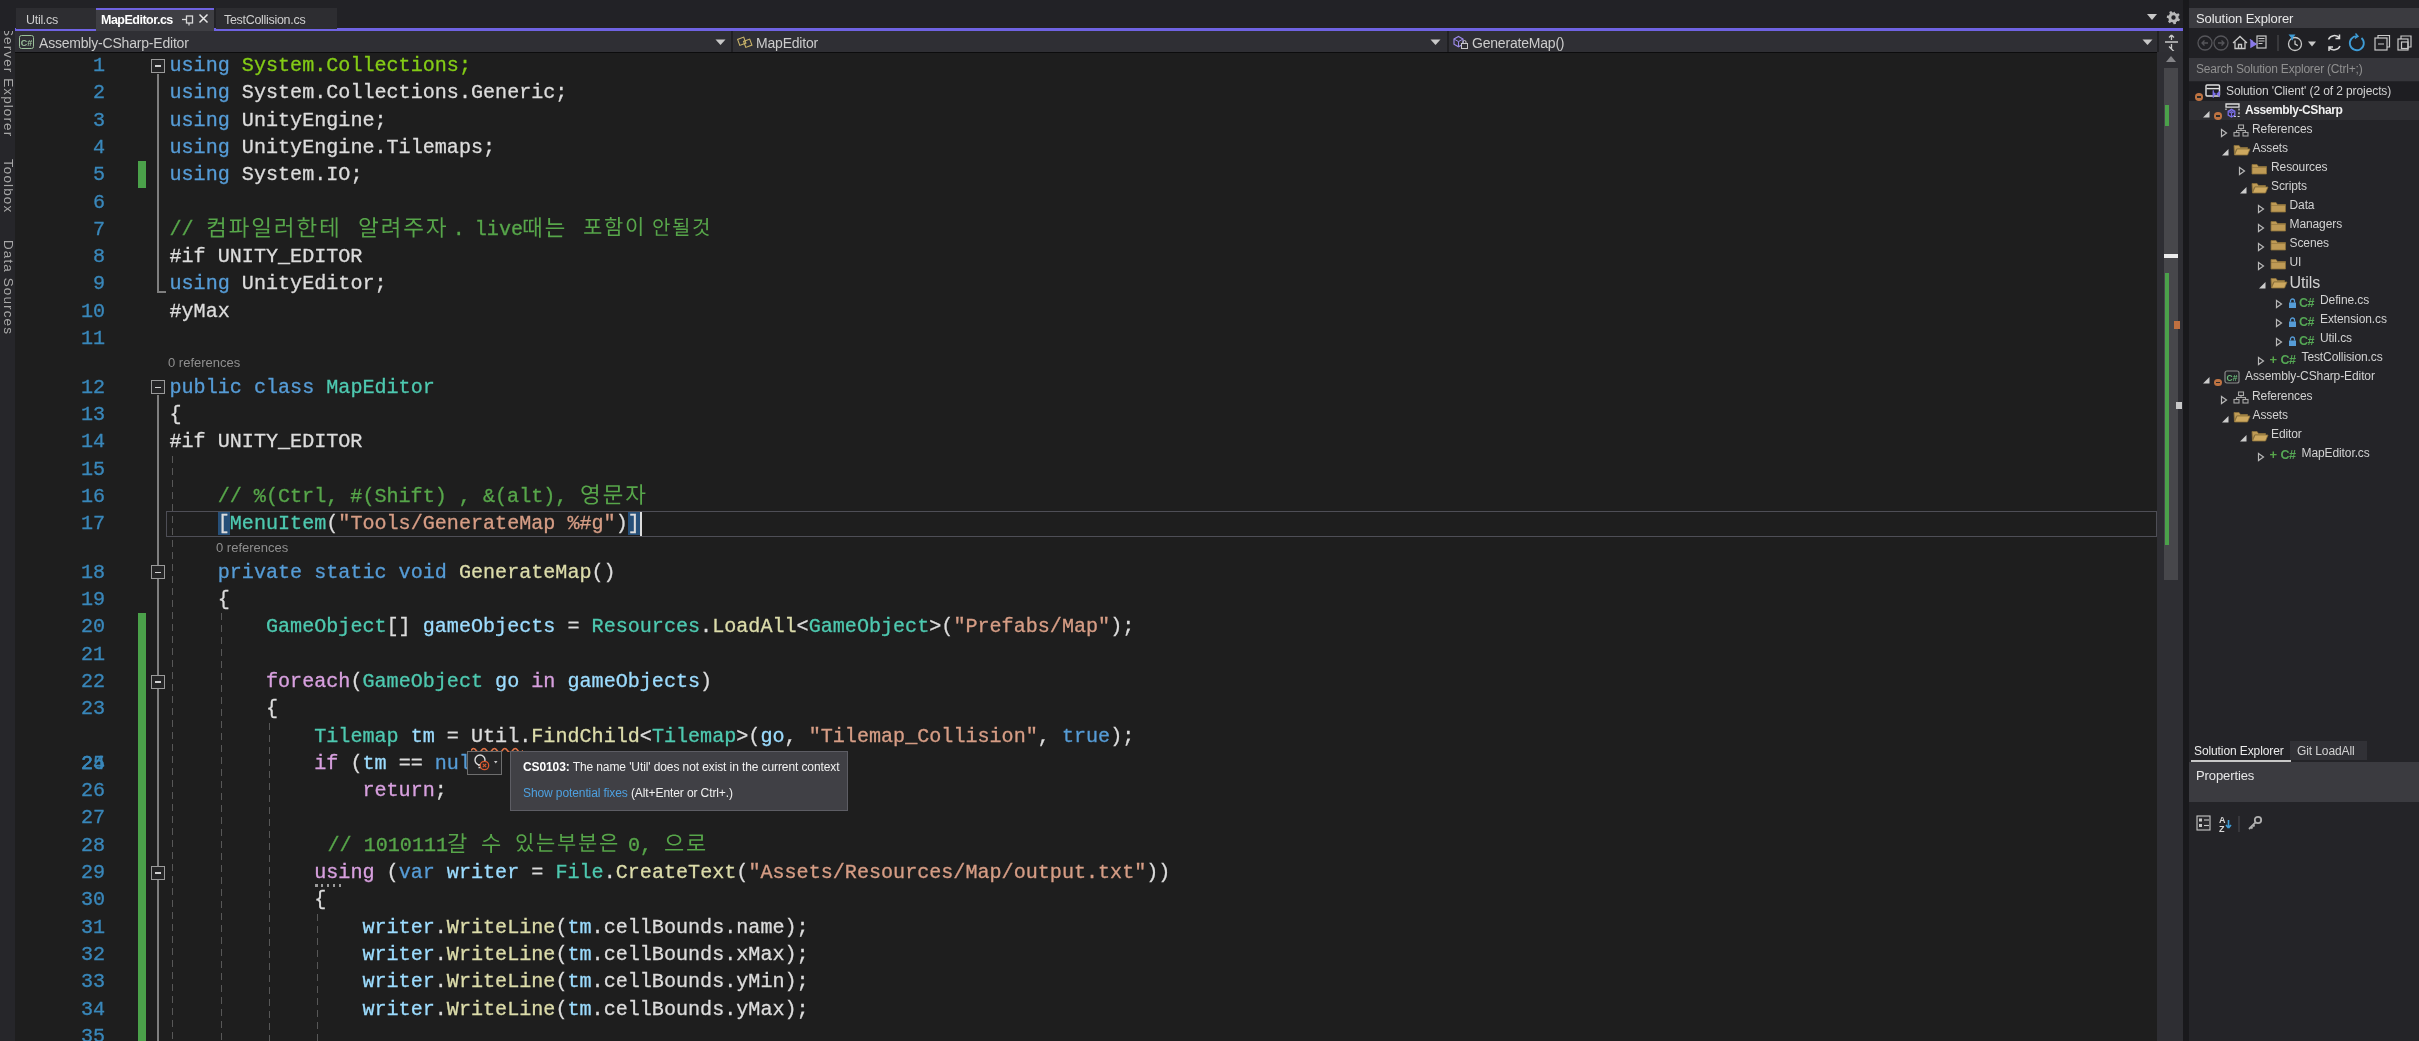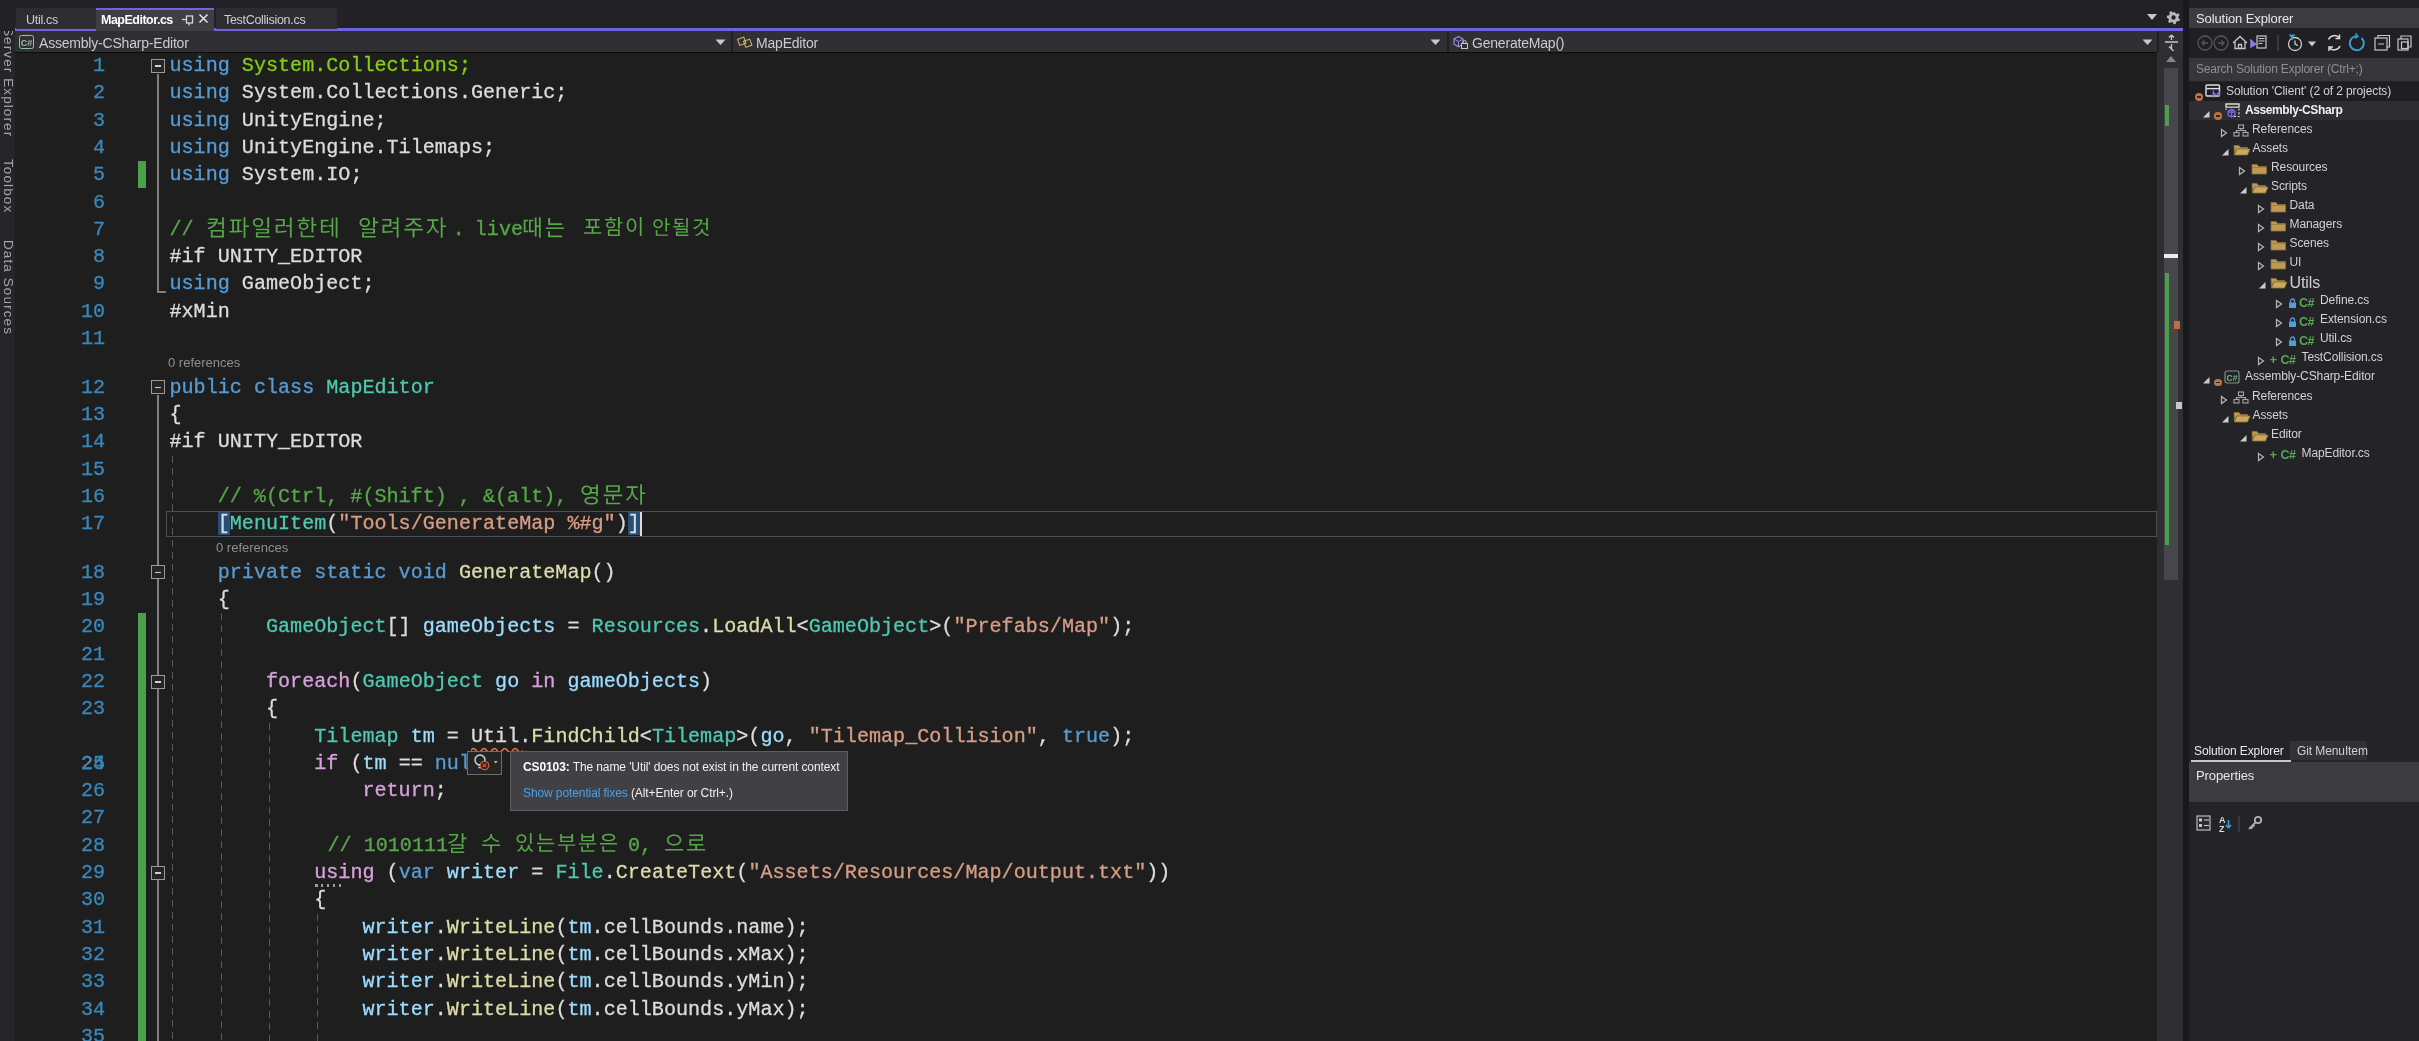--- a/index.html
+++ b/index.html
@@ -146,22 +146,22 @@
               </svg></span><span style="position:absolute;left:188.9px;top:0"><svg style="vertical-align:-2.7px" width="90" height="22.6" viewBox="0 0 90 22.6">
                 <path fill="#57A64A" d="M6.8 1.9C3.7 1.9 1.5 3.8 1.5 6.5C1.5 9.2 3.7 11.0 6.8 11.0C9.8 11.0 12.0 9.2 12.0 6.5C12.0 3.8 9.8 1.9 6.8 1.9ZM6.8 3.5C8.8 3.5 10.2 4.7 10.2 6.5C10.2 8.2 8.8 9.5 6.8 9.5C4.8 9.5 3.3 8.2 3.3 6.5C3.3 4.7 4.8 3.5 6.8 3.5ZM15.1 1.2V11.6H17.0V7.2H20.0V5.6H17.0V1.2ZM4.1 19.9V21.4H17.7V19.9H5.9V17.6H17.0V12.6H4.0V14.1H15.1V16.2H4.1Z M34.5 11.4V13.0H38.7V21.7H40.5V1.2H38.7V5.9H34.6V7.4H38.7V11.4ZM24.4 3.1V4.6H31.5V8.8H24.5V16.9H26.0C29.2 16.9 31.8 16.8 35.1 16.3L34.9 14.7C31.9 15.2 29.4 15.3 26.4 15.3V10.4H33.4V3.1Z M48.1 2.5V4.0H54.5V4.1C54.5 6.8 51.0 9.1 47.4 9.6L48.1 11.1C51.3 10.6 54.3 8.9 55.6 6.4C56.8 8.9 59.8 10.6 63.0 11.1L63.7 9.6C60.1 9.1 56.6 6.8 56.6 4.1V4.0H63.0V2.5ZM46.3 12.8V14.4H54.6V21.6H56.5V14.4H64.8V12.8Z M69.3 3.3V4.9H74.0V7.4C74.0 10.9 71.5 14.8 68.6 16.2L69.7 17.7C72.0 16.5 74.0 13.9 74.9 11.0C75.8 13.7 77.7 16.1 80.0 17.2L81.1 15.7C78.1 14.3 75.8 10.7 75.8 7.4V4.9H80.3V3.3ZM82.8 1.2V21.7H84.6V11.0H88.0V9.4H84.6V1.2Z"></path>
               </svg></span><span style="position:absolute;left:283.2px;top:0"><i style="color:#57A64A">.</i></span><span style="position:absolute;left:305.3px;top:0"><i style="color:#57A64A">live</i></span><span style="position:absolute;left:352.5px;top:0"><svg style="vertical-align:-2.7px" width="45" height="22.6" viewBox="0 0 45 22.6">
                 <path fill="#57A64A" d="M17.0 1.2V9.5H14.6V1.6H12.8V20.6H14.6V11.1H17.0V21.7H18.7V1.2ZM1.7 3.8V16.3H2.5C3.4 16.3 4.7 16.3 6.4 15.9L6.2 14.4C5.2 14.6 4.2 14.7 3.5 14.7V5.3H6.1V3.8ZM7.0 3.8V16.3H7.8C9.0 16.3 10.4 16.3 12.1 15.9L11.9 14.3C10.7 14.6 9.6 14.7 8.7 14.8V5.3H11.5V3.8Z M23.7 11.6V13.1H42.2V11.6ZM26.2 1.9V8.9H40.1V7.3H28.1V1.9ZM26.1 15.2V21.2H40.2V19.6H28.0V15.2Z"></path>
               </svg></span><span style="position:absolute;left:413.5px;top:0"><svg style="vertical-align:-2.5px" width="63" height="21.0" viewBox="0 0 63 21.0">
                 <path fill="#57A64A" d="M2.6 10.6V12.0H8.7V16.3H1.1V17.8H18.3V16.3H10.5V12.0H16.6V10.6H13.7V4.4H16.7V2.9H2.6V4.4H5.5V10.6ZM7.2 4.4H12.0V10.6H7.2Z M24.9 13.6V19.9H36.8V13.6ZM35.1 15.0V18.4H26.6V15.0ZM27.7 5.5C25.0 5.5 23.1 6.8 23.1 8.9C23.1 10.9 25.0 12.2 27.7 12.2C30.4 12.2 32.2 10.9 32.2 8.9C32.2 6.8 30.4 5.5 27.7 5.5ZM27.7 6.8C29.4 6.8 30.6 7.6 30.6 8.9C30.6 10.1 29.4 10.9 27.7 10.9C26.0 10.9 24.8 10.1 24.8 8.9C24.8 7.6 26.0 6.8 27.7 6.8ZM35.0 1.1V12.6H36.8V7.6H39.6V6.2H36.8V1.1ZM26.8 1.0V3.1H22.1V4.5H33.3V3.1H28.6V1.0Z M56.8 1.1V20.1H58.6V1.1ZM48.6 2.6C45.8 2.6 43.7 5.2 43.7 9.2C43.7 13.3 45.8 15.8 48.6 15.8C51.4 15.8 53.4 13.3 53.4 9.2C53.4 5.2 51.4 2.6 48.6 2.6ZM48.6 4.1C50.4 4.1 51.7 6.1 51.7 9.2C51.7 12.3 50.4 14.3 48.6 14.3C46.7 14.3 45.4 12.3 45.4 9.2C45.4 6.1 46.7 4.1 48.6 4.1Z"></path>
               </svg></span><span style="position:absolute;left:482.5px;top:0"><svg style="vertical-align:-2.4px" width="60" height="20.0" viewBox="0 0 60 20.0">
                 <path fill="#57A64A" d="M6.0 2.3C3.4 2.3 1.3 4.2 1.3 6.8C1.3 9.4 3.4 11.3 6.0 11.3C8.7 11.3 10.8 9.4 10.8 6.8C10.8 4.2 8.7 2.3 6.0 2.3ZM6.0 3.8C7.8 3.8 9.2 5.0 9.2 6.8C9.2 8.6 7.8 9.8 6.0 9.8C4.3 9.8 2.9 8.6 2.9 6.8C2.9 5.0 4.3 3.8 6.0 3.8ZM13.4 1.1V14.4H15.0V7.9H17.7V6.6H15.0V1.1ZM3.8 13.0V18.8H15.8V17.4H5.4V13.0Z M34.2 1.1V10.8H35.8V1.1ZM21.3 10.4C24.7 10.4 29.0 10.3 32.9 9.7L32.8 8.5C31.2 8.7 29.5 8.8 27.9 8.9V7.1H31.4V5.8H24.4V3.1H31.2V1.8H22.7V7.1H26.2V9.0C24.4 9.0 22.7 9.0 21.1 9.0ZM23.9 17.6V19.0H36.4V17.6H25.6V15.8H35.8V11.6H23.9V12.9H34.2V14.6H23.9Z M50.3 6.2V7.5H54.2V13.3H55.9V1.1H54.2V6.2ZM42.2 2.5V3.9H48.5C48.1 7.0 45.6 9.5 41.3 10.8L42.0 12.2C47.2 10.5 50.3 7.2 50.3 2.5ZM49.2 11.8V12.6C49.2 15.2 46.4 17.2 43.2 17.8L43.8 19.1C46.5 18.6 49.0 17.2 50.0 15.1C51.1 17.1 53.5 18.5 56.2 19.1L56.9 17.7C53.7 17.2 50.9 15.2 50.9 12.6V11.8Z"></path>
               </svg></span></div>
 <div class="cl" style="top:243.1px"><i style="color:#DCDCDC">#if UNITY_EDITOR</i></div>
-<div class="cl" style="top:270.4px"><i style="color:#569CD6">using</i><i style="color:#DCDCDC"> GameObject;</i></div>
-<div class="cl" style="top:297.7px"><i style="color:#DCDCDC">#xMin</i></div>
+<div class="cl" style="top:270.4px"><i style="color:#569CD6">using</i><i style="color:#DCDCDC"> UnityEditor;</i></div>
+<div class="cl" style="top:297.7px"><i style="color:#DCDCDC">#yMax</i></div>
 <div class="cl" style="top:373.6px"><i style="color:#569CD6">public class </i><i style="color:#4EC9B0">MapEditor</i></div>
 <div class="cl" style="top:400.9px"><i style="color:#DCDCDC">{</i></div>
 <div class="cl" style="top:428.2px"><i style="color:#DCDCDC">#if UNITY_EDITOR</i></div>
 <div class="cl" style="top:482.8px"><span style="position:absolute;left:48.2px;top:0"><i style="color:#57A64A">// %(Ctrl, #(Shift) , &amp;(alt), </i></span><span style="position:absolute;left:410.2px;top:0"><svg style="vertical-align:-2.7px" width="68" height="22.6" viewBox="0 0 68 22.6">
                 <path fill="#57A64A" d="M6.7 4.0C8.7 4.0 10.2 5.4 10.2 7.3C10.2 9.2 8.7 10.5 6.7 10.5C4.7 10.5 3.2 9.2 3.2 7.3C3.2 5.4 4.7 4.0 6.7 4.0ZM11.2 13.8C7.0 13.8 4.4 15.2 4.4 17.7C4.4 20.2 7.0 21.6 11.2 21.6C15.4 21.6 18.0 20.2 18.0 17.7C18.0 15.2 15.4 13.8 11.2 13.8ZM11.2 15.3C14.3 15.3 16.2 16.2 16.2 17.7C16.2 19.2 14.3 20.1 11.2 20.1C8.1 20.1 6.2 19.2 6.2 17.7C6.2 16.2 8.1 15.3 11.2 15.3ZM11.7 5.7H16.1V8.9H11.7C11.9 8.4 12.0 7.8 12.0 7.3C12.0 6.7 11.9 6.2 11.7 5.7ZM16.1 1.2V4.2H10.8C9.9 3.1 8.4 2.4 6.7 2.4C3.7 2.4 1.4 4.4 1.4 7.3C1.4 10.1 3.7 12.1 6.7 12.1C8.4 12.1 9.9 11.5 10.8 10.4H16.1V13.3H17.9V1.2Z M26.1 2.2V9.3H39.8V2.2ZM38.0 3.7V7.8H27.9V3.7ZM23.7 11.6V13.2H32.2V17.3H34.0V13.2H42.2V11.6ZM26.1 15.3V21.2H40.2V19.7H27.9V15.3Z M46.7 3.3V4.9H51.4V7.4C51.4 10.9 48.9 14.8 46.0 16.2L47.1 17.7C49.4 16.5 51.4 13.9 52.3 11.0C53.2 13.7 55.1 16.1 57.4 17.2L58.5 15.7C55.5 14.3 53.2 10.7 53.2 7.4V4.9H57.7V3.3ZM60.2 1.2V21.7H62.0V11.0H65.4V9.4H62.0V1.2Z"></path>
               </svg></span></div>
 <div class="cl" style="top:510.1px">    <i style="color:#DCDCDC;background:#264F78">[</i><i style="color:#4EC9B0">MenuItem</i><i style="color:#DCDCDC">(</i><i style="color:#D69D85">"Tools/GenerateMap %#g"</i><i style="color:#DCDCDC">)</i><i style="color:#DCDCDC;background:#264F78">]</i></div>
 <div class="cl" style="top:558.7px"><i style="color:#569CD6">    private static void </i><i style="color:#DCDCAA">GenerateMap</i><i style="color:#DCDCDC">()</i></div>
 <div class="cl" style="top:586.0px"><i style="color:#DCDCDC">    {</i></div>
 <div class="cl" style="top:613.3px">        <i style="color:#4EC9B0">GameObject</i><i style="color:#DCDCDC">[] </i><i style="color:#9CDCFE">gameObjects</i><i style="color:#DCDCDC"> = </i><i style="color:#4EC9B0">Resources</i><i style="color:#DCDCDC">.</i><i style="color:#DCDCAA">LoadAll</i><i style="color:#DCDCDC">&lt;</i><i style="color:#4EC9B0">GameObject</i><i style="color:#DCDCDC">&gt;(</i><i style="color:#D69D85">"Prefabs/Map"</i><i style="color:#DCDCDC">);</i></div>
@@ -494,21 +494,21 @@
           </svg></span>
         <span style="position:absolute;left:80.5px;top:1.5px"><span style="color:#57A64A;font-weight:bold;font-size:13px">+</span></span>
         <span style="position:absolute;left:91.5px;top:1.5px"><span style="color:#55A855;font-weight:bold;font-size:12.5px;letter-spacing:-0.5px">C#</span></span>
         <span style="position:absolute;left:112.5px;top:2px;font-size:12px;letter-spacing:-0.1px;color:#d2d2d2;white-space:nowrap">MapEditor.cs</span>
       </div>
 <div style="position:absolute;left:0;top:681px;width:230px;height:60px;background:#242428"></div>
 <div style="position:absolute;left:0;top:741px;width:230px;height:21px;background:#242428"></div>
 <div style="position:absolute;left:5px;top:744px;font-size:12px;letter-spacing:-0.1px;color:#ececec">Solution Explorer</div>
 <div style="position:absolute;left:2px;top:759.5px;width:100px;height:2px;background:#c8c8c8"></div>
 <div style="position:absolute;left:101px;top:741px;width:77px;height:19px;background:#313136"></div>
-<div style="position:absolute;left:108px;top:744px;font-size:12px;letter-spacing:-0.1px;color:#d2d2d2">Git MenuItem</div>
+<div style="position:absolute;left:108px;top:744px;font-size:12px;letter-spacing:-0.1px;color:#d2d2d2">Git LoadAll</div>
 <div style="position:absolute;left:0;top:762px;width:230px;height:40px;background:#3b3b40"></div>
 <div style="position:absolute;left:7px;top:768px;font-size:13px;letter-spacing:-0.1px;color:#e8e8e8">Properties</div>
 <svg style="position:absolute;left:6px;top:812px" width="90" height="24" viewBox="0 0 90 24">
 <g stroke="#c8c8c8" fill="none" stroke-width="1.1">
 <rect x="2" y="4" width="13" height="14" fill="#2a2a2e"></rect>
 <rect x="4" y="6.5" width="3" height="3" fill="#c8c8c8" stroke="none"></rect>
           <path d="M9 8 h5"></path>
 <rect x="4" y="12" width="3" height="3" fill="#c8c8c8" stroke="none"></rect>
           <path d="M9 13.5 h5"></path>
 </g>

